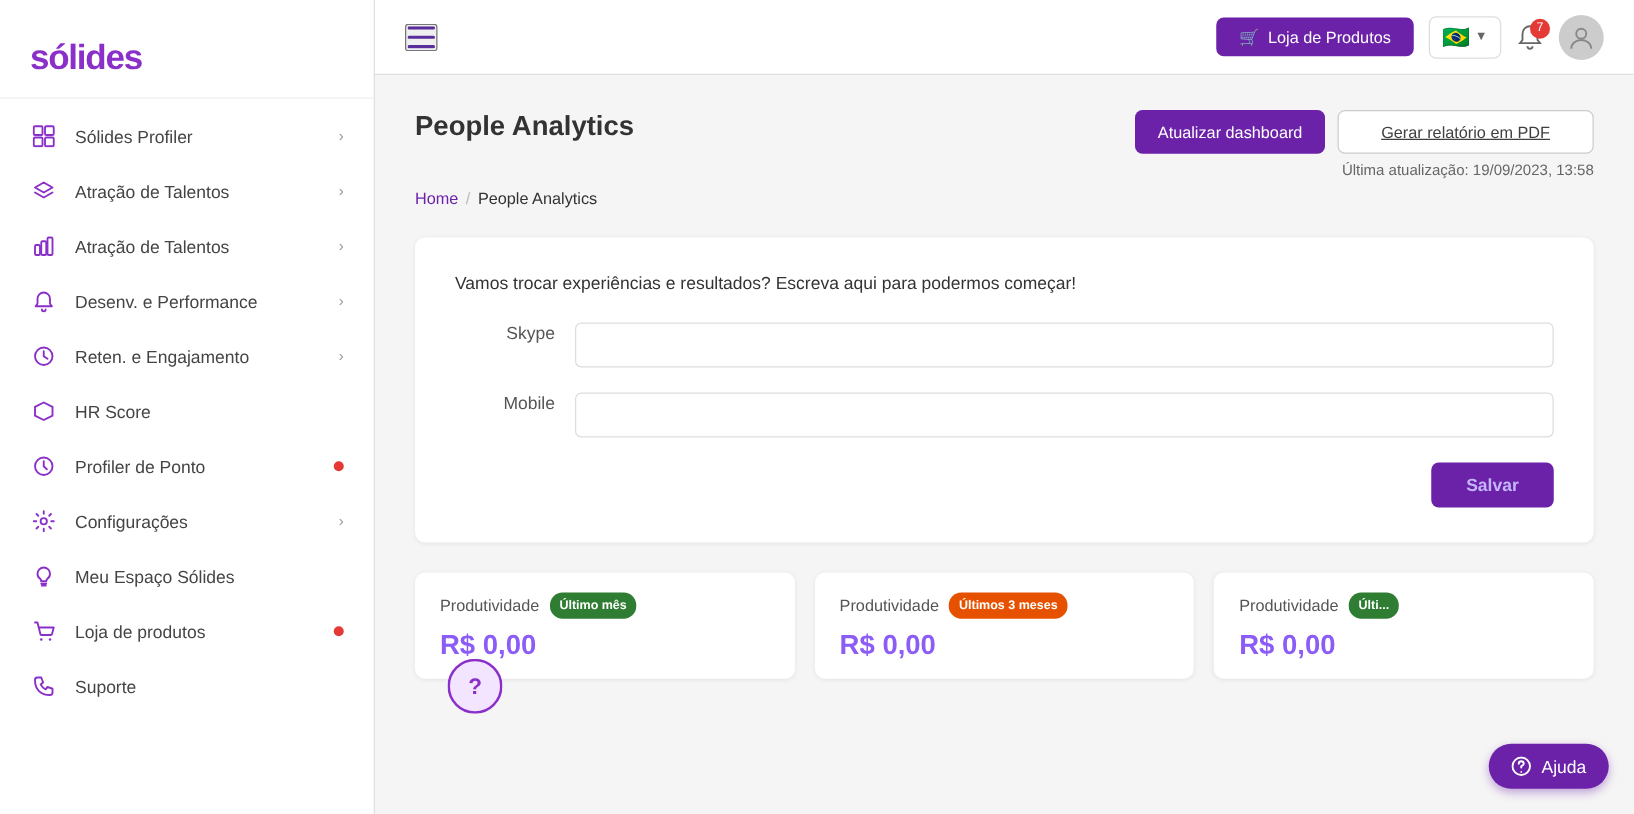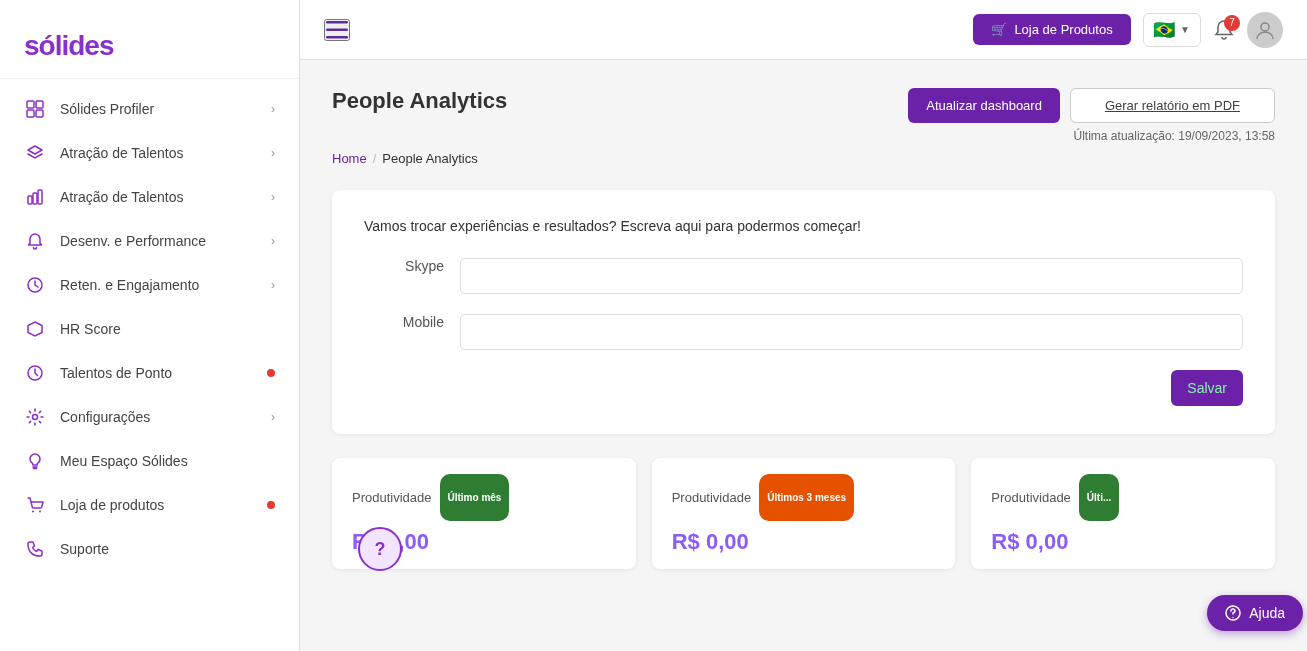--- a/index.html
+++ b/index.html
@@ -260,26 +260,26 @@
       outline: none;
       background: #fff;
     }
     .form-actions {
       display: flex;
       justify-content: flex-end;
       margin-top: 8px;
     }
     .btn-save {
       background: #6b21a8;
-      color: #86efac;
+      color: #c4b5fd;
       border: none;
-      padding: 10px 16px;
+      padding: 10px 28px;
       border-radius: 6px;
       font-size: 14px;
-      font-weight: 400;
+      font-weight: 700;
       cursor: pointer;
     }
 
     
     .help-bubble {
       position: fixed;
       bottom: 80px;
       left: 358px;
       width: 44px;
       height: 44px;
@@ -315,38 +315,38 @@
       margin-bottom: 8px;
     }
     .metric-label {
       font-size: 13px;
       color: #555;
       font-weight: 500;
     }
     .metric-badge {
       font-size: 10px;
       color: #fff;
-      padding: 18px 8px;
+      padding: 5px 8px;
       border-radius: 10px;
       font-weight: 600;
     }
     .badge-green { background: #2e7d32; }
     .badge-orange { background: #e65100; }
     .metric-value {
       font-size: 22px;
       font-weight: 600;
       color: #8b5cf6;
       margin-top: 18px;
     }
 
     
     .ajuda-btn {
       position: fixed;
       bottom: 20px;
-      right: 4px;
+      right: 20px;
       background: #6b21a8;
       color: #fff;
       border: none;
       padding: 10px 18px;
       border-radius: 24px;
       font-size: 14px;
       cursor: pointer;
       display: flex;
       align-items: center;
       gap: 8px;
@@ -432,21 +432,21 @@
       <span class="nav-label">HR Score</span>
     </div>
 
     <div class="nav-item">
       <span class="nav-icon">
         <svg width="18" height="18" viewBox="0 0 18 18" fill="none">
             <circle cx="9" cy="9" r="7" stroke="#8b2fc9" stroke-width="1.5"></circle>
             <path d="M9 5v4l2.5 2.5" stroke="#8b2fc9" stroke-width="1.5" stroke-linecap="round"></path>
           </svg>
       </span>
-      <span class="nav-label">Talentos de Ponto</span>
+      <span class="nav-label">Profiler de Ponto</span>
       <span class="nav-dot"></span>
     </div>
 
     <div class="nav-item">
       <span class="nav-icon">
         <svg width="18" height="18" viewBox="0 0 18 18" fill="none">
             <circle cx="9" cy="9" r="2.5" stroke="#8b2fc9" stroke-width="1.5"></circle>
             <path d="M9 1v2M9 15v2M1 9h2M15 9h2M3.22 3.22l1.41 1.41M13.37 13.37l1.41 1.41M3.22 14.78l1.41-1.41M13.37 4.63l1.41-1.41" stroke="#8b2fc9" stroke-width="1.5" stroke-linecap="round"></path>
           </svg>
       </span>

